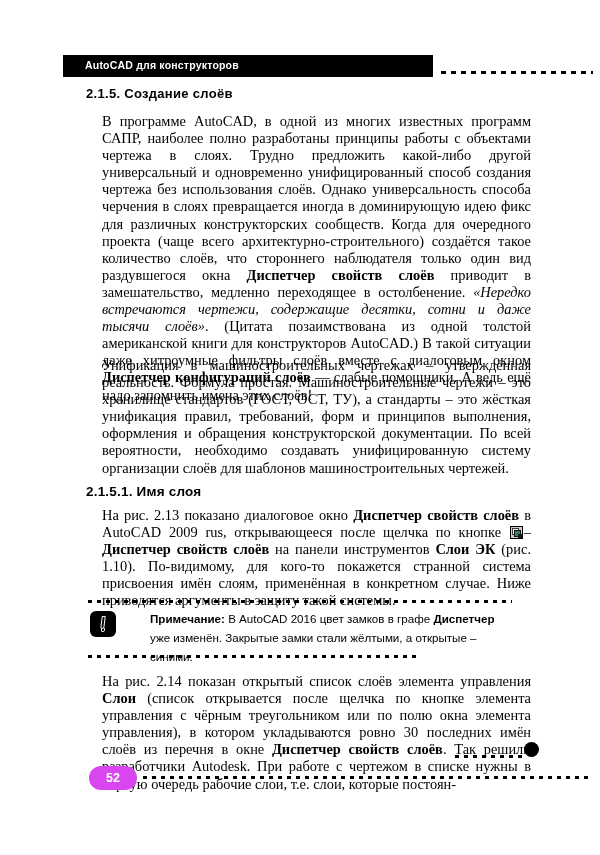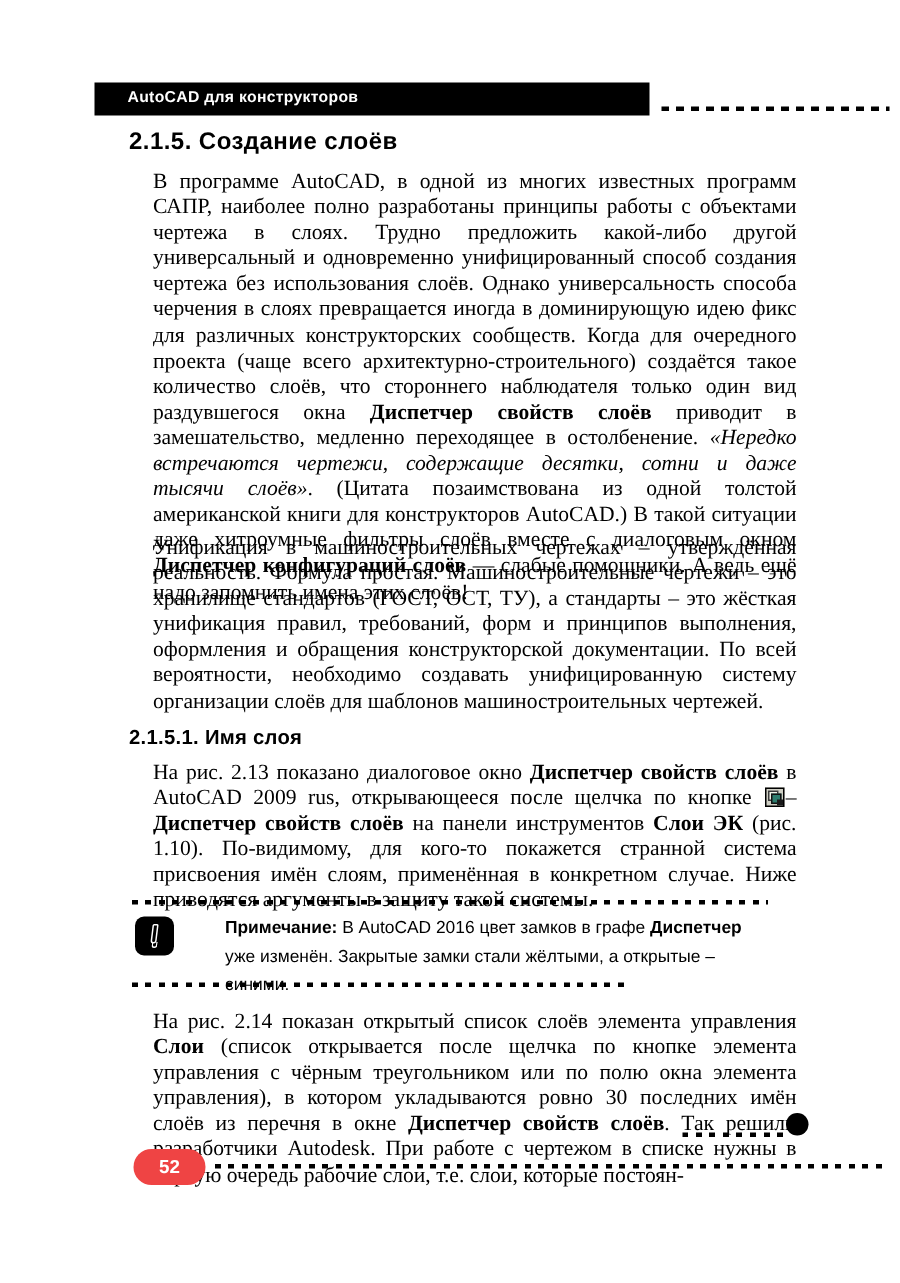--- a/index.html
+++ b/index.html
@@ -68,21 +68,21 @@
     position: absolute;
     margin: 0;
     padding: 0;
     font-family: "Liberation Sans", "DejaVu Sans", sans-serif;
     font-weight: bold;
     color: #000000;
     white-space: nowrap;
   }
   h2.section-heading {
     left: 86px;
-    font-size: 16px;
+    font-size: 13px;
     letter-spacing: 0.3px;
   }
   h3.section-heading {
     left: 86px;
     font-size: 13.5px;
     letter-spacing: 0.2px;
   }
   #heading-main { top: 86px; }
   #heading-sub  { top: 484px; }
 
@@ -218,21 +218,21 @@
     top: 766px;
     width: 470px;
     height: 24px;
   }
   .page-pill {
     position: absolute;
     left: 26px;
     top: 0px;
     width: 48px;
     height: 24px;
-    background: #ef4444;
+    background: #d946ef;
     border-radius: 12px;
   }
   .page-number {
     position: absolute;
     left: 0; top: 0;
     width: 48px;
     height: 24px;
     line-height: 24px;
     text-align: center;
     font-family: "Liberation Sans", "DejaVu Sans", sans-serif;

